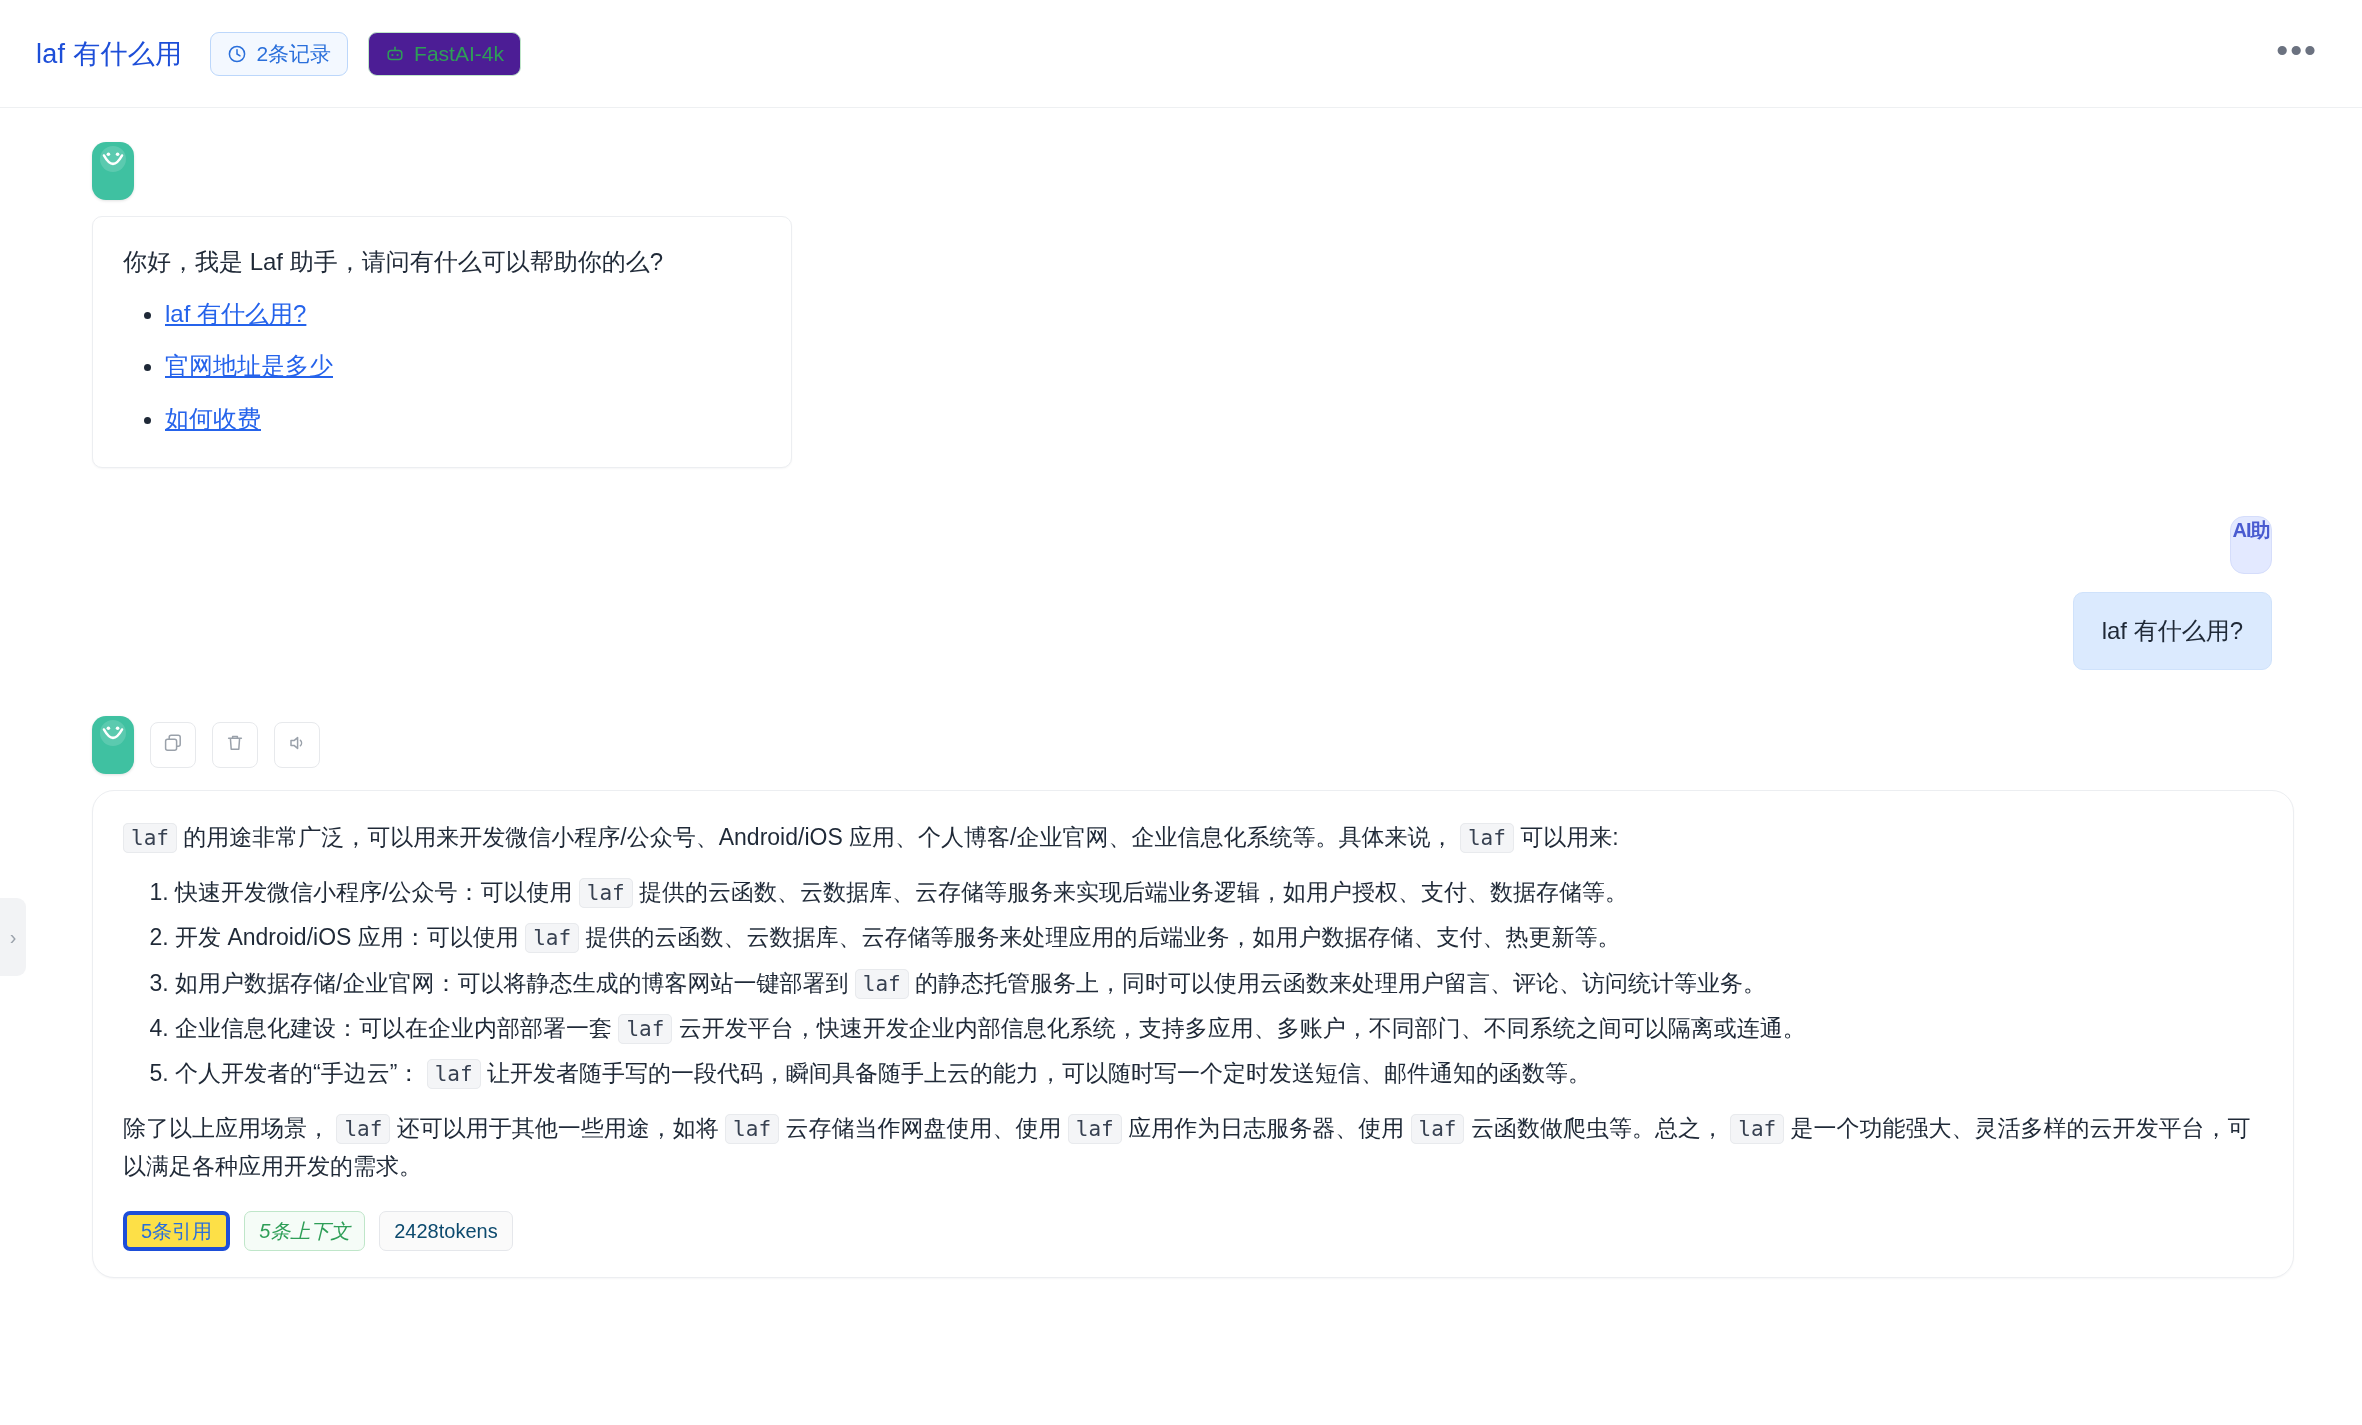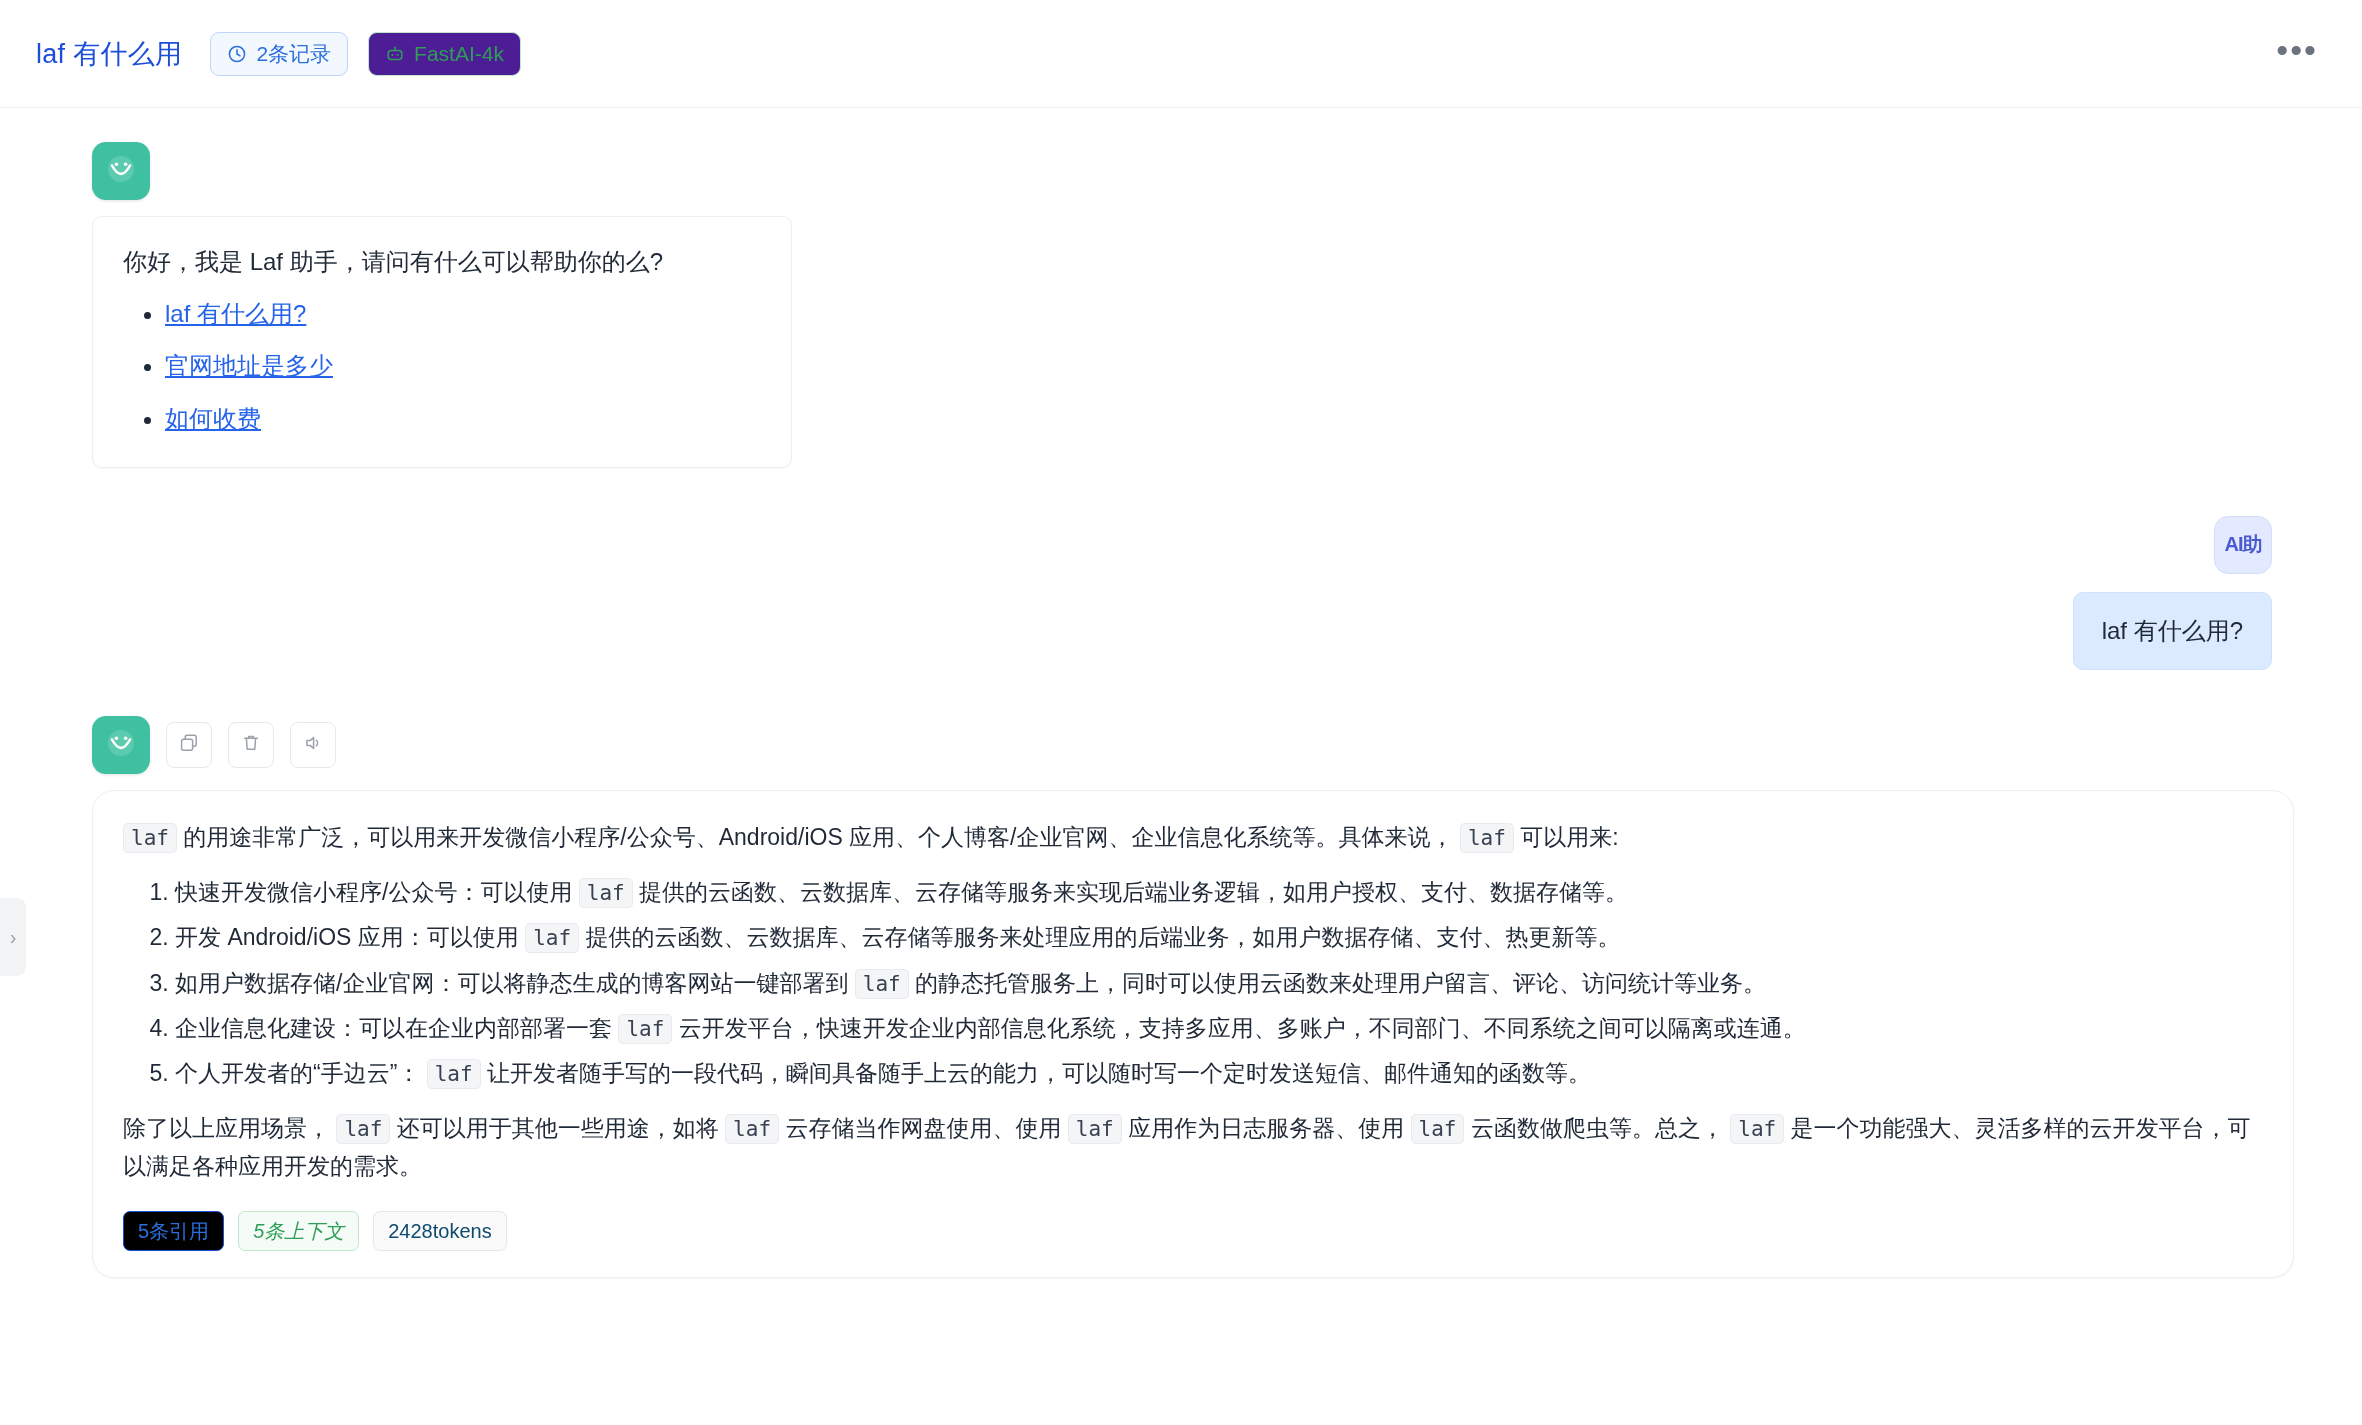--- a/index.html
+++ b/index.html
@@ -69,25 +69,25 @@
 
   
   .chat {
     position: relative;
     padding: 0 34px;
     height: calc(1425px - 108px);
     box-sizing: border-box;
   }
 
   .avatar {
-    width: 58px;
+    width: 42px;
     height: 58px;
     border-radius: 14px;
     display: flex;
-    align-items: center;
+    align-items: flex-start;
     justify-content: center;
     box-sizing: border-box;
   }
   .avatar-bot {
     background: #3fc1a1;
     box-shadow: 0 1px 3px rgba(0,0,0,.12);
   }
   .avatar-user {
     background: #e3e9ff;
     border: 1px solid #d5ddfb;
@@ -198,21 +198,21 @@
   .badge {
     height: 40px;
     padding: 0 14px;
     border-radius: 7px;
     font-size: 20px;
     display: inline-flex;
     align-items: center;
     box-sizing: border-box;
     cursor: pointer;
   }
-  .badge-quote { border: 1px solid #1d4ed8; color: #2a6fdb; background: #000000; }
+  .badge-quote { border: 4px solid #1d4ed8; color: #2a6fdb; background: #fde047; }
   .badge-context { border: 1px solid #bfe6c9; color: #2e9e57; background: #f5fcf7; font-style: italic; }
   .badge-tokens { border: 1px solid #e5e7eb; color: #0c4a6e; background: #fafafa; }
 
   
   .collapse-handle {
     position: absolute;
     left: 0;
     top: 790px;
     width: 26px;
     height: 78px;

